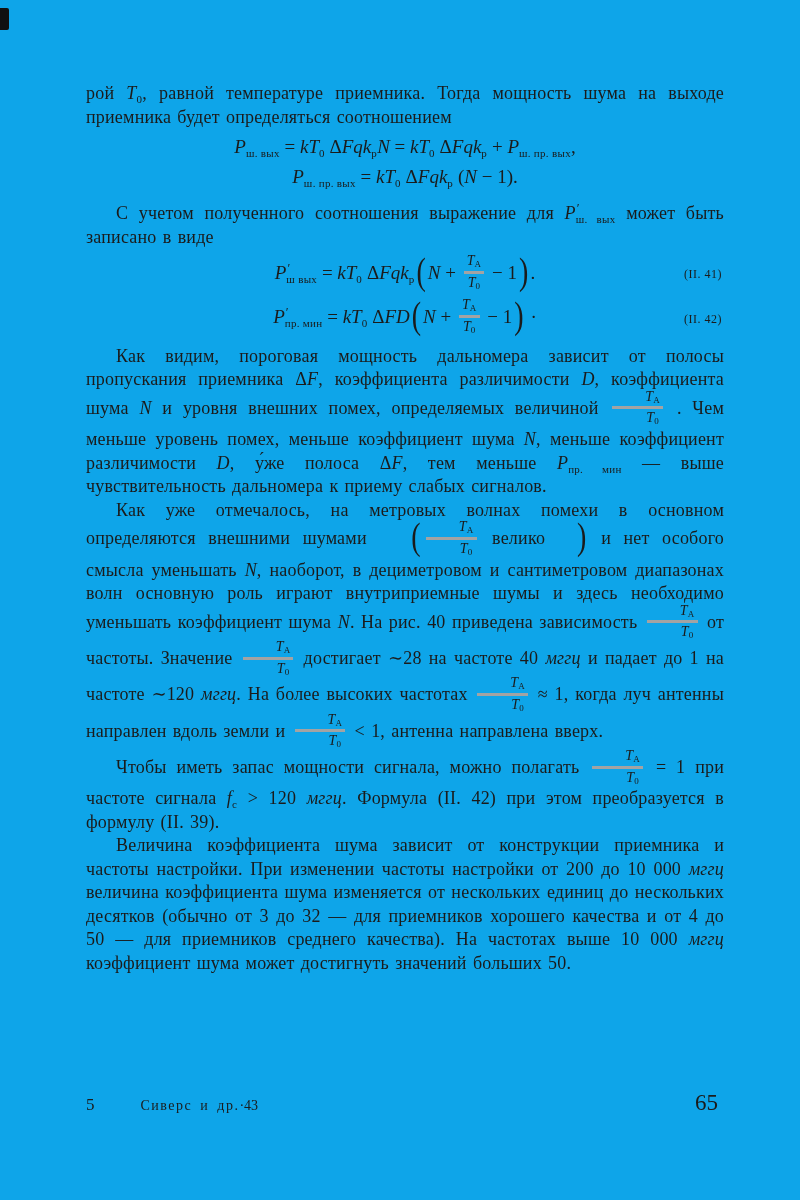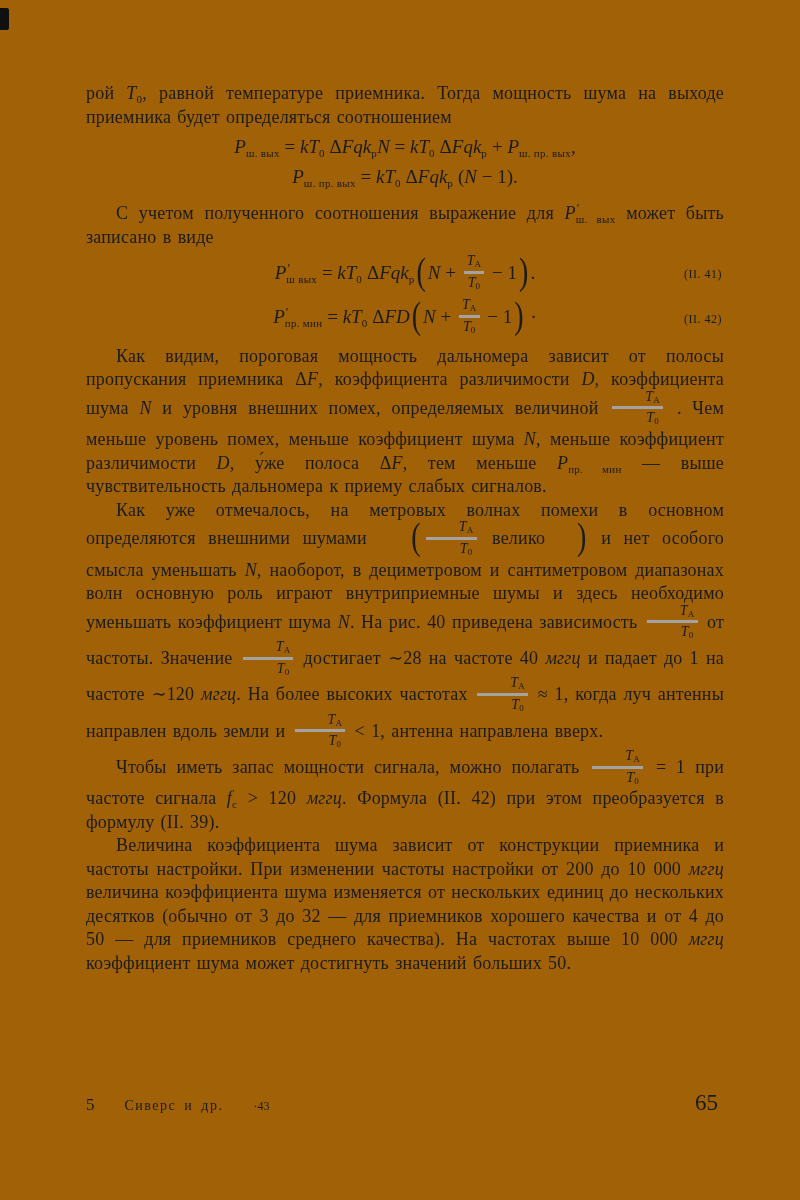--- a/index.html
+++ b/index.html
@@ -6,21 +6,21 @@
     margin: 0; padding: 0;
   }
   body {
     width: 800px; height: 1200px;
     background: #f4f4f2;
     font-family: "Liberation Serif", "DejaVu Serif", serif;
   }
   .page {
     position: relative;
     width: 800px; height: 1200px;
-    background: #a16207;
+    background: #0ea5e9;
     color: #1b1b1b;
     overflow: hidden;
   }
   .scan-mark {
     position: absolute; left: 0; top: 8px;
     width: 9px; height: 22px;
     background: #101010;
     border-radius: 0 2px 2px 0;
   }
   .content {
@@ -89,22 +89,22 @@
     font-weight: 400;
   }
   .footer {
     position: absolute;
     left: 86px; right: 82px; top: 1090px;
     display: flex;
     align-items: baseline;
     color: #1b1b1b;
   }
   .f-num  { font-size: 17px; }
-  .f-sig  { margin-left: 30px; font-size: 14px; letter-spacing: 1.5px; word-spacing: 3px; }
-  .f-note { margin-left: 30px; font-size: 12px; }
+  .f-sig  { margin-left: 46px; font-size: 14px; letter-spacing: 1.5px; word-spacing: 3px; }
+  .f-note { font-size: 14px; }
   .f-page { margin-left: auto; font-size: 23px; }
 </style>
 </head>
 <body>
 
 <div class="page">
   <div class="scan-mark"></div>
   <main class="content">
       <p class="para">рой <i>T</i><sub>0</sub>, равной температуре приемника. Тогда мощность шума на выходе приемника будет определяться соотношением</p>
       <div class="eq"><span><i>P</i><sub>ш. вых</sub> = <i>kT</i><sub>0</sub> Δ<i>Fqk</i><sub>р</sub><i>N</i> = <i>kT</i><sub>0</sub> Δ<i>Fqk</i><sub>р</sub> + <i>P</i><sub>ш. пр. вых</sub>,</span></div>

